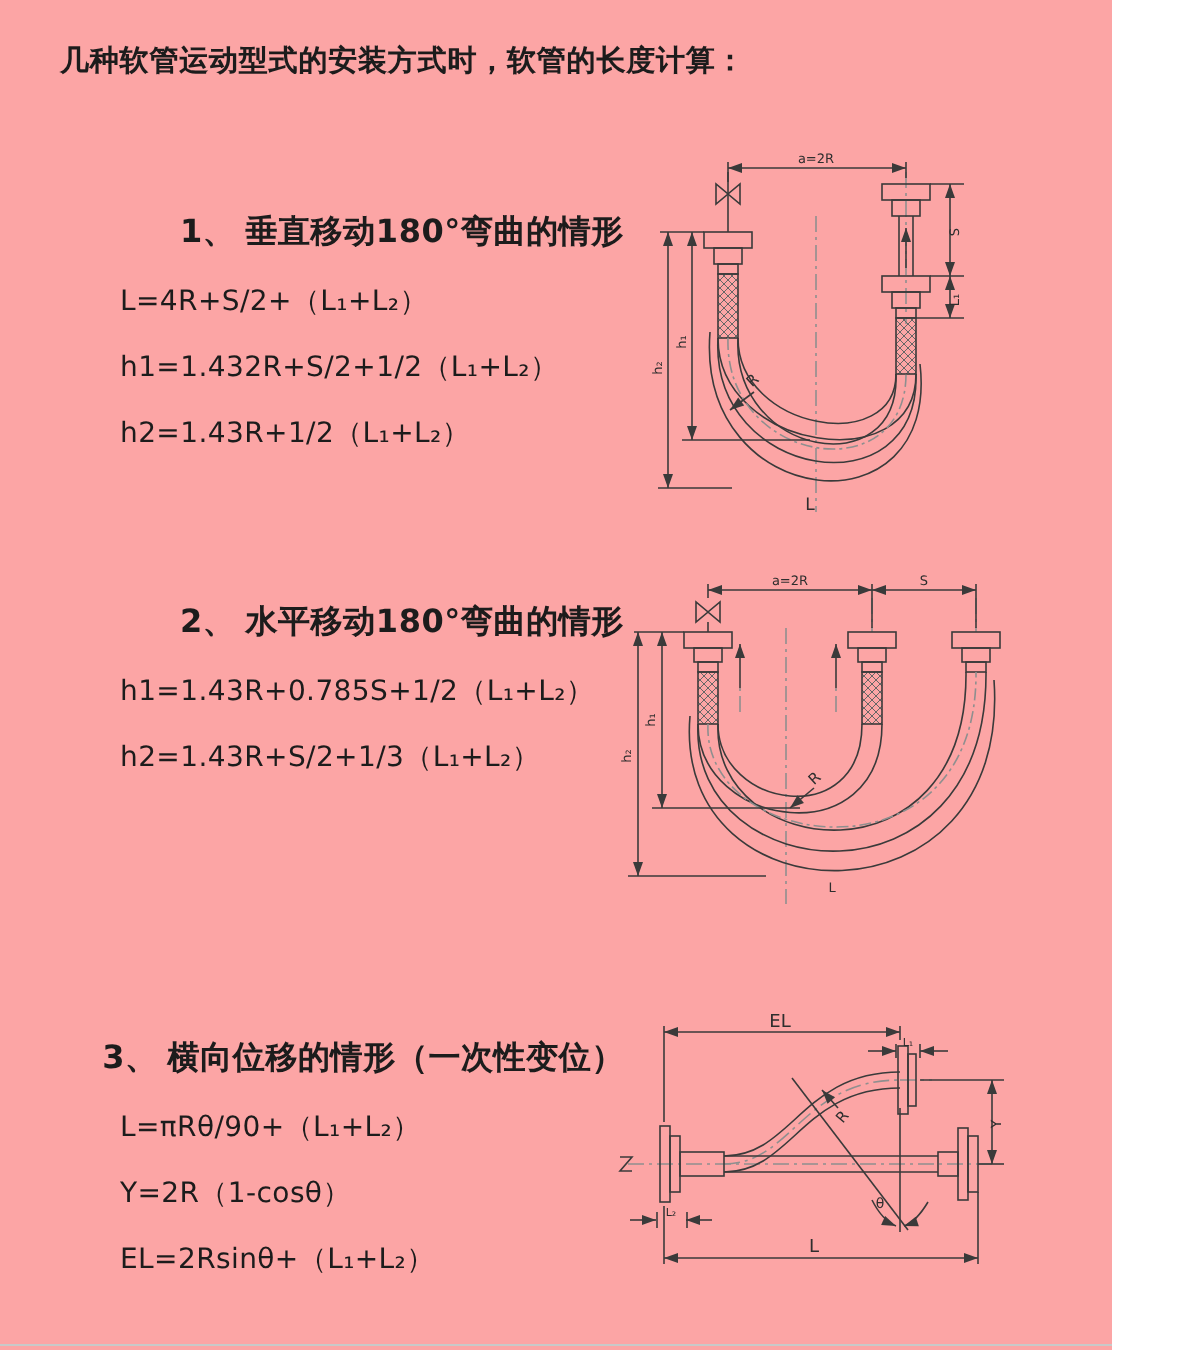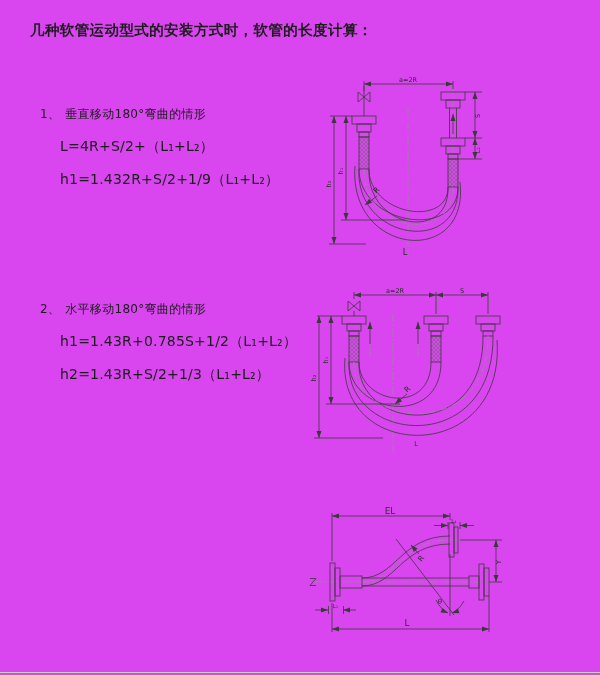--- a/index.html
+++ b/index.html
@@ -1,24 +1,24 @@
 <!DOCTYPE html>
 <html><head>
 <meta charset="utf-8">
 <style>
   html,body{margin:0;padding:0;background:#ffffff;}
   .page{
-    position:relative;width:600px;height:675px;background:#d946ef;
+    position:relative;width:556px;height:675px;background:#fca5a5;
     font-family:"DejaVu Sans","Liberation Sans",sans-serif;color:#1c1c1c;overflow:hidden;
   }
   .title{
     position:absolute;left:30px;top:21px;font-size:14.5px;font-weight:700;letter-spacing:0.4px;white-space:nowrap;
   }
   .sec{position:absolute;left:40px;width:272px;}
-  .sec-head{font-size:12px;font-weight:400;letter-spacing:0.3px;white-space:nowrap;}
+  .sec-head{font-size:16px;font-weight:700;letter-spacing:0.3px;white-space:nowrap;text-align:right;}
   .sec-num{margin-right:5px;}
   .formula{font-size:14px;font-weight:400;margin-left:20px;margin-top:15px;letter-spacing:0.2px;white-space:nowrap;}
   .diagram{position:absolute;}
   #d1{left:308px;top:72px;}
   #d2{left:308px;top:286px;}
   #d3{left:302px;top:502px;}
   .bottom-edge{position:absolute;left:0;right:0;bottom:2px;height:1px;background:#c9c9c9;}
   svg text{font-family:"DejaVu Sans",sans-serif;}
 </style>
 </head>
@@ -26,31 +26,40 @@
 
 <div class="page">
 
   <div class="title">几种软管运动型式的安装方式时，软管的长度计算：</div>
 
   <section class="sec" style="top:106px">
     <div class="sec-head">
       <span class="sec-num">1、</span><span class="sec-title">垂直移动180°弯曲的情形</span>
     </div>
     <div class="formula">L=4R+S/2+（L₁+L₂）</div>
-    <div class="formula">h1=1.432R+S/2+1/9（L₁+L₂）</div>
+    <div class="formula">h1=1.432R+S/2+1/2（L₁+L₂）</div>
+    <div class="formula">h2=1.43R+1/2（L₁+L₂）</div>
   </section>
 
   <section class="sec" style="top:301px">
     <div class="sec-head">
       <span class="sec-num">2、</span><span class="sec-title">水平移动180°弯曲的情形</span>
     </div>
     <div class="formula">h1=1.43R+0.785S+1/2（L₁+L₂）</div>
     <div class="formula">h2=1.43R+S/2+1/3（L₁+L₂）</div>
   </section>
 
+  <section class="sec" style="top:519px">
+    <div class="sec-head">
+      <span class="sec-num">3、</span><span class="sec-title">横向位移的情形（一次性变位）</span>
+    </div>
+    <div class="formula">L=πRθ/90+（L₁+L₂）</div>
+    <div class="formula">Y=2R（1-cosθ）</div>
+    <div class="formula">EL=2Rsinθ+（L₁+L₂）</div>
+  </section>
 
   <svg id="d1" class="diagram" width="285" height="190" viewBox="0 0 285 190">
     <defs>
       <marker id="arr1" markerWidth="8" markerHeight="6" refX="7.5" refY="3" orient="auto-start-reverse" markerUnits="userSpaceOnUse">
         <path d="M0.5,0.5 L7.5,3 L0.5,5.5 Z" fill="#3a3a3a"></path>
       </marker>
       <pattern id="ha1" width="4" height="4" patternUnits="userSpaceOnUse">
         <path d="M0,4 L4,0 M0,0 L4,4" stroke="#666" stroke-width="0.5"></path>
       </pattern>
     </defs>

